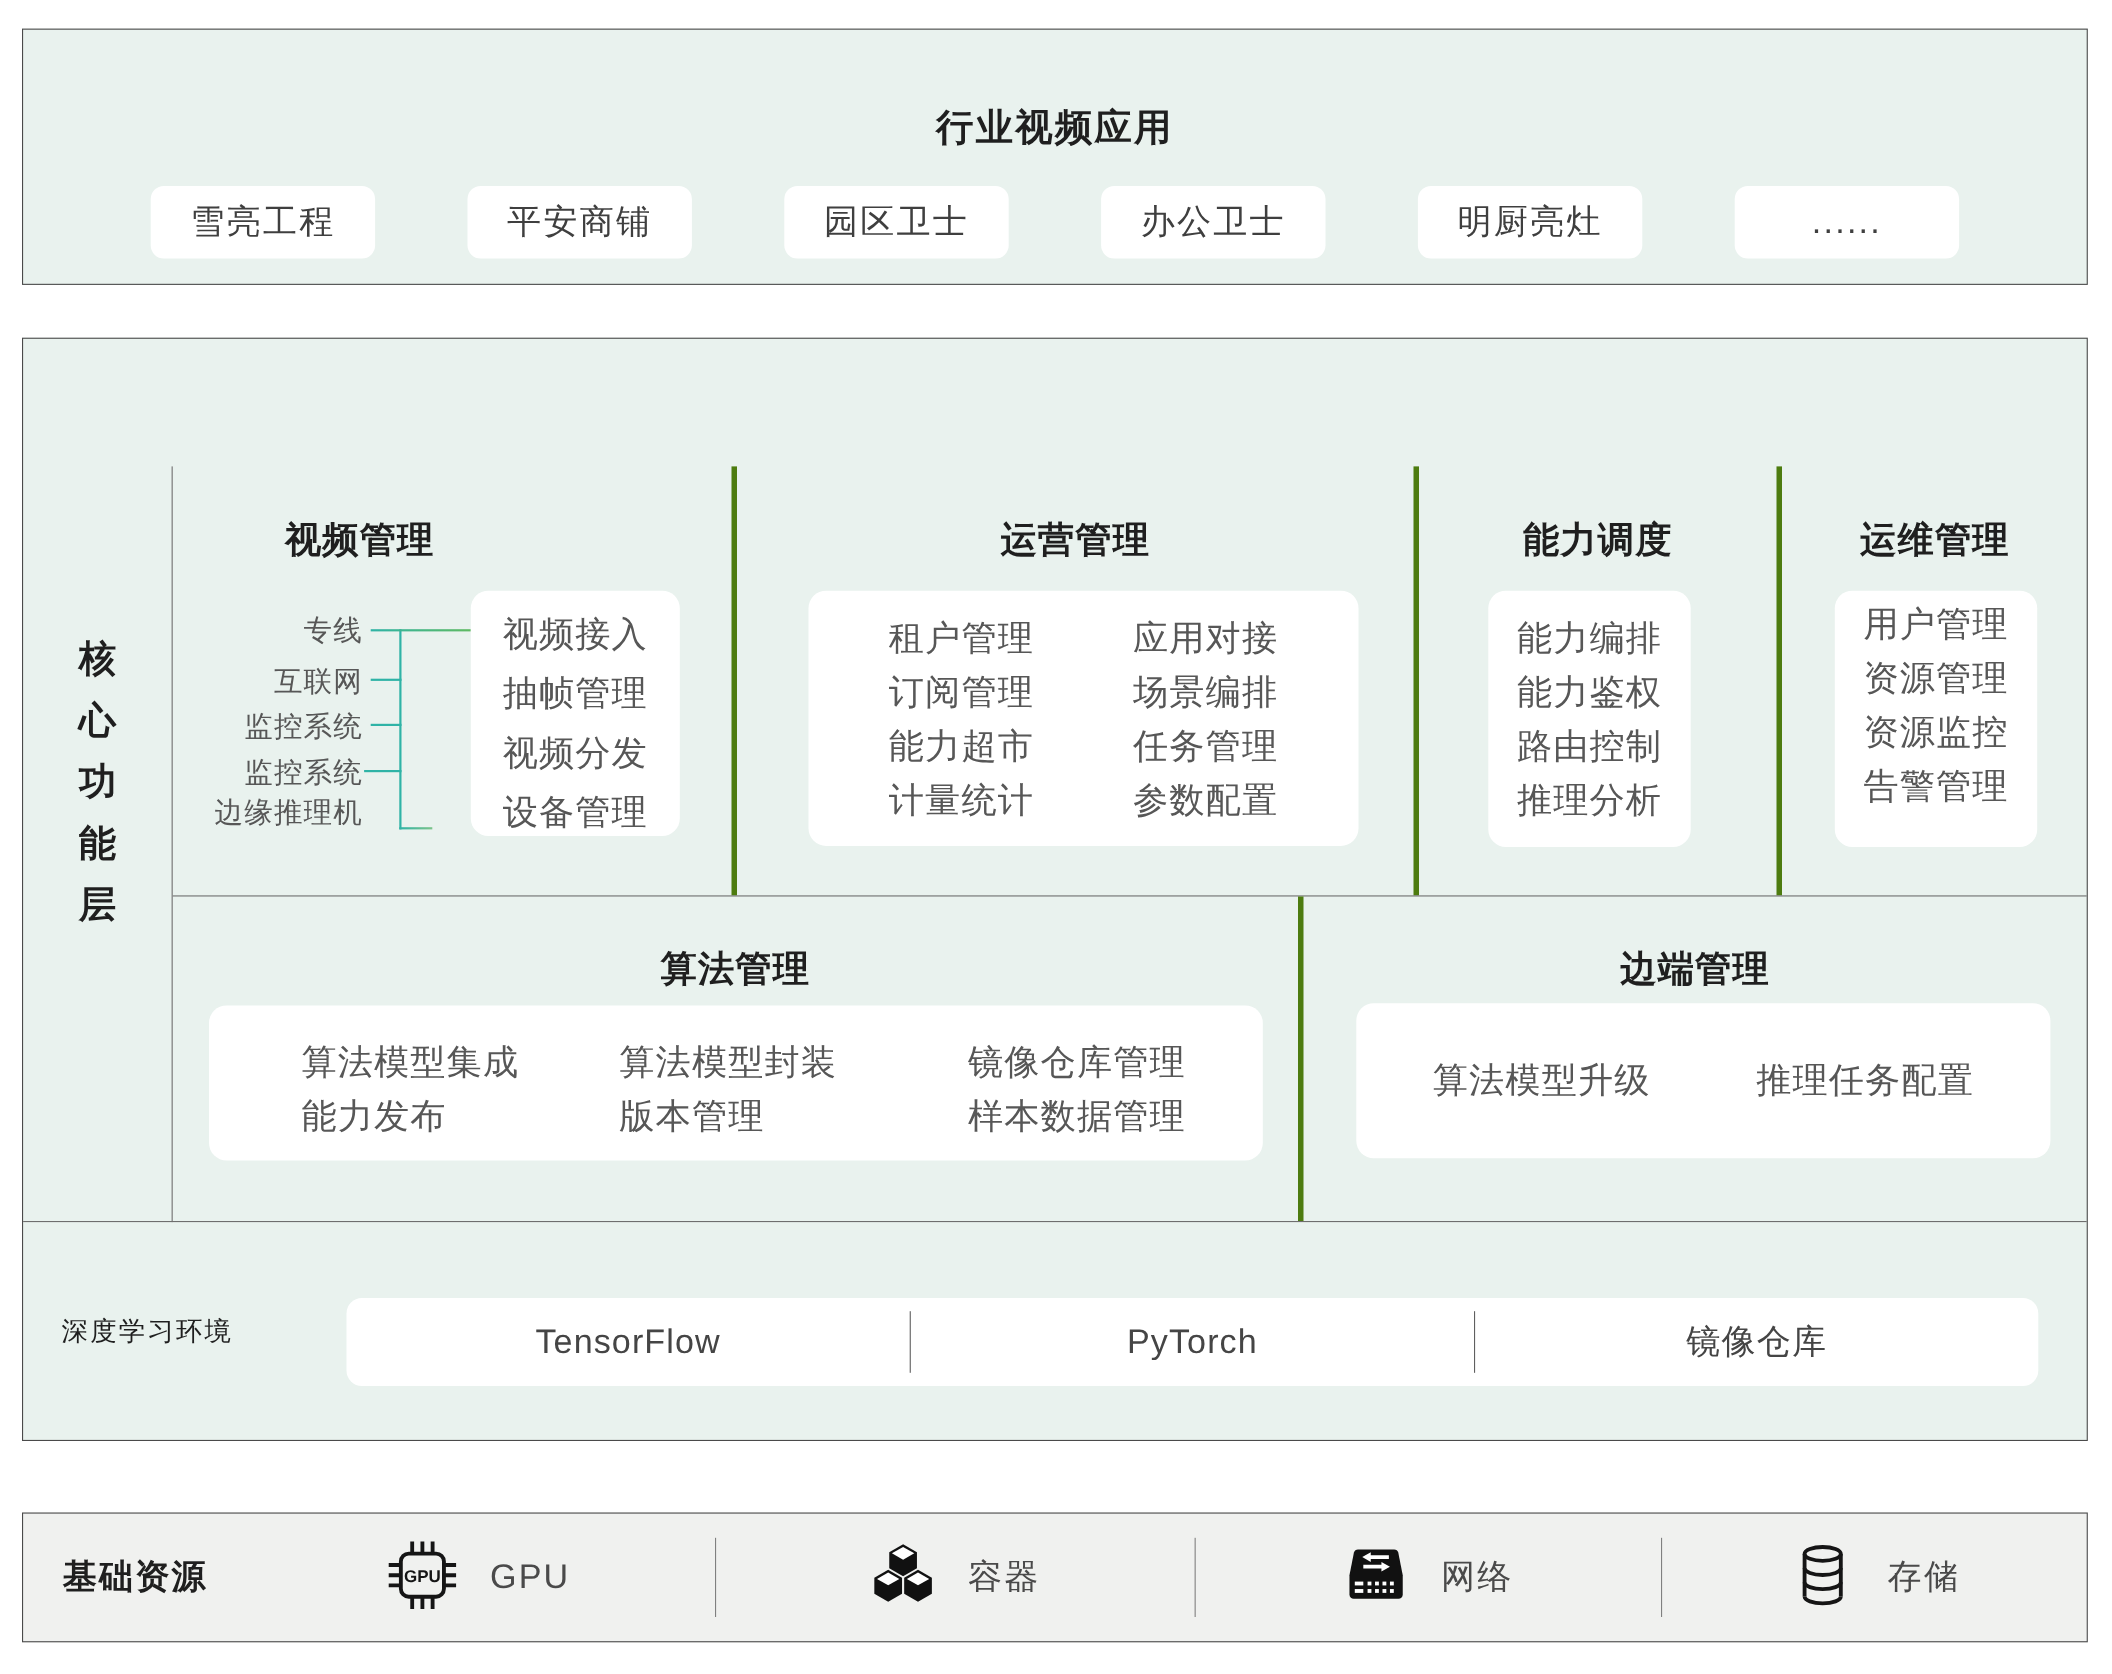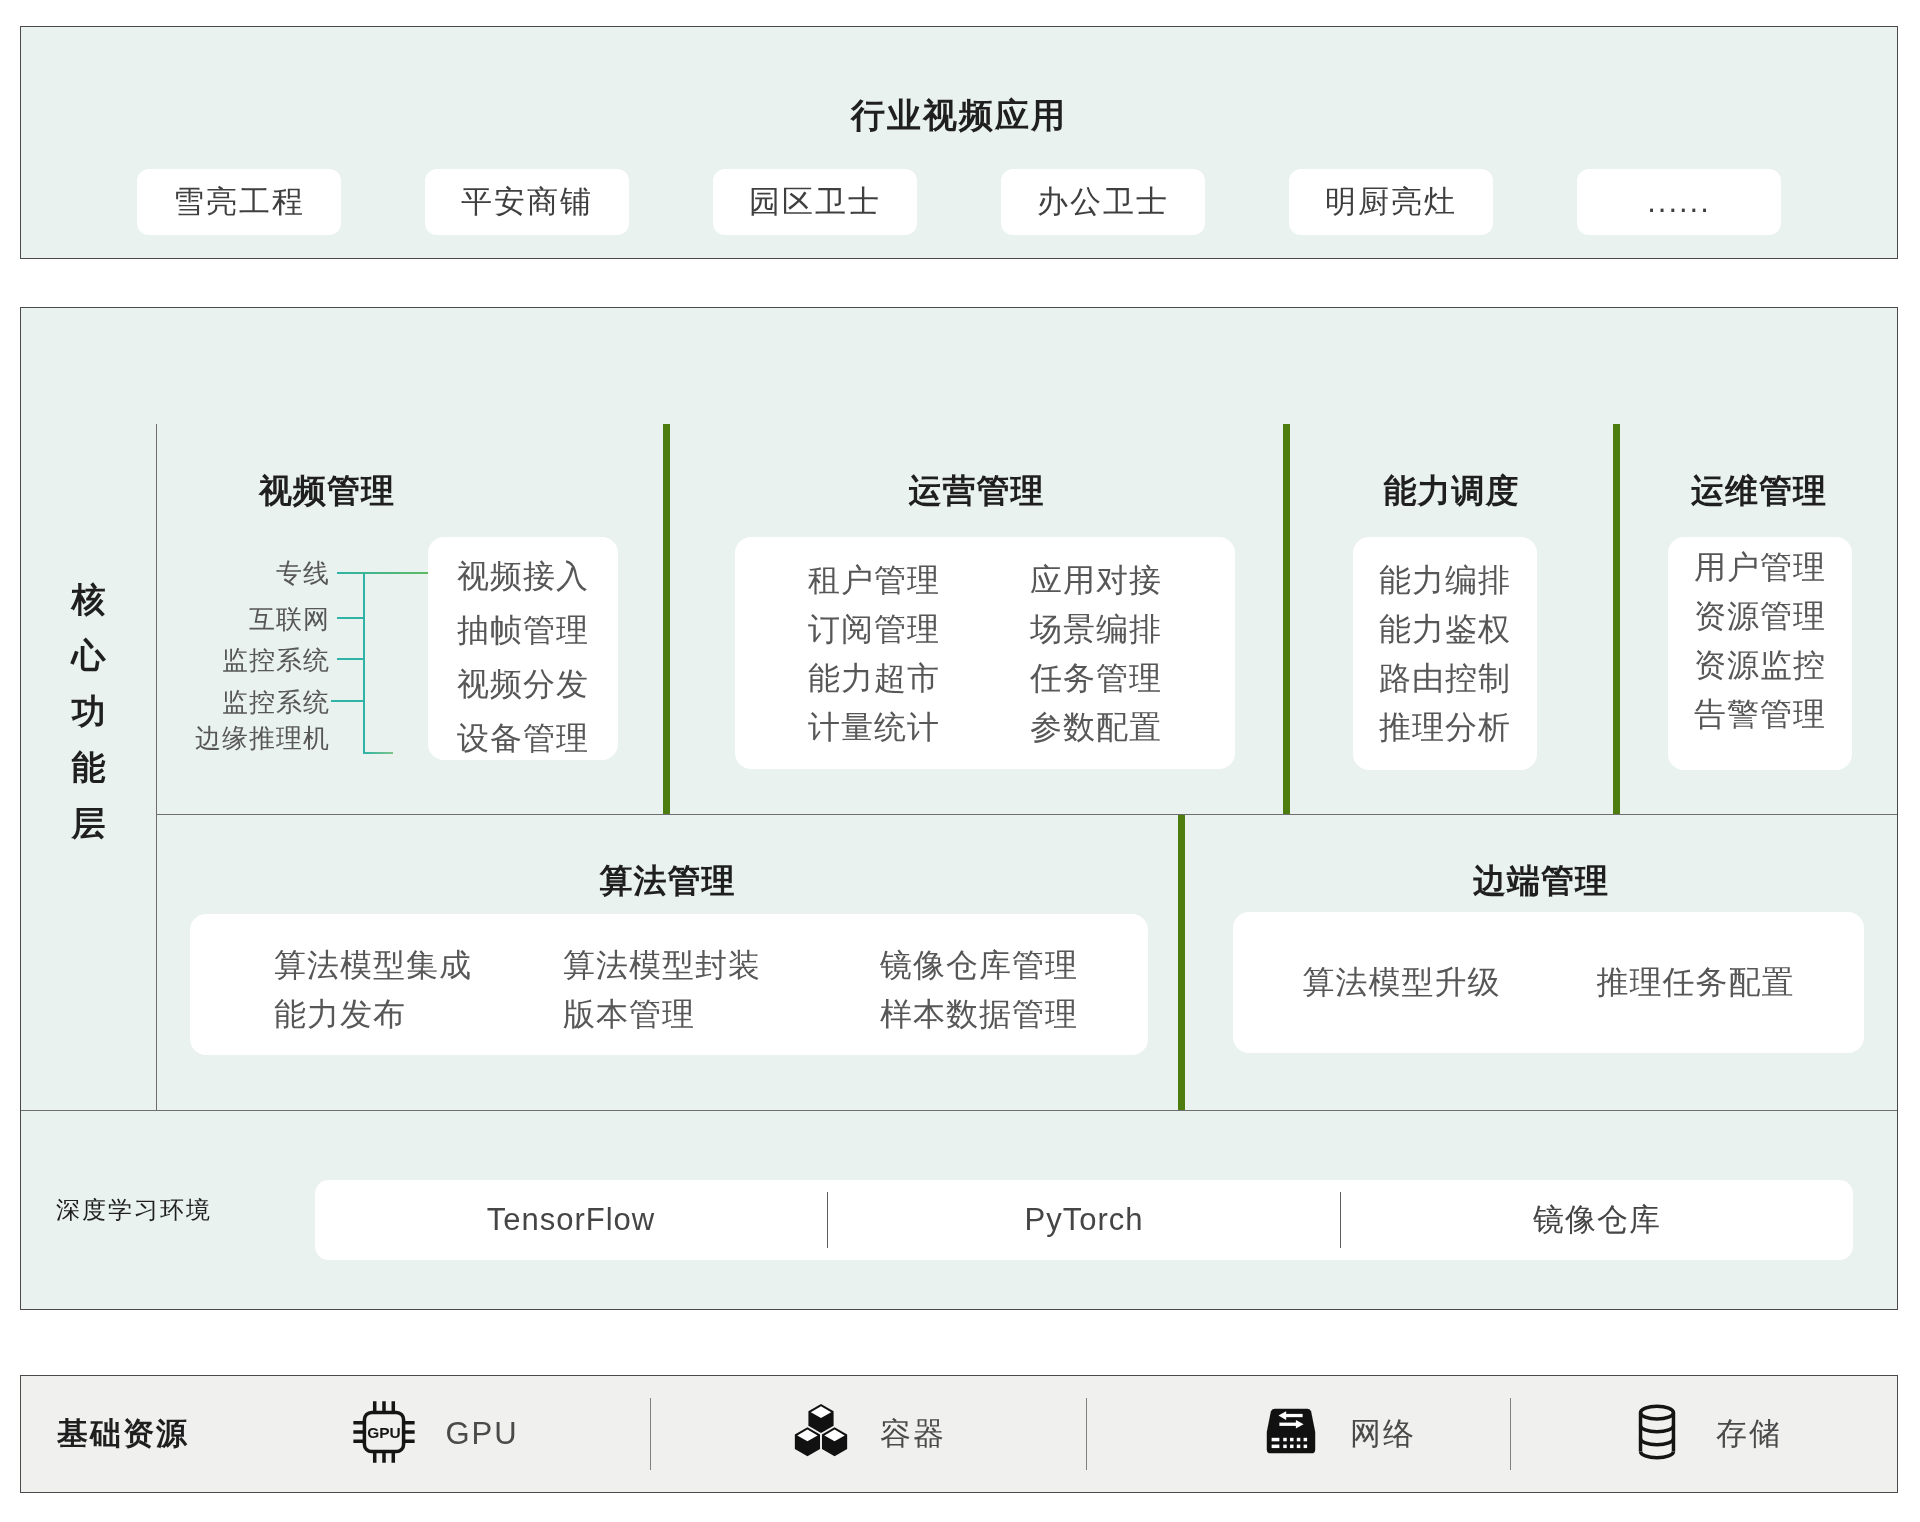--- a/index.html
+++ b/index.html
@@ -8,21 +8,21 @@
   .box{position:absolute;background:#e9f2ee;border:1px solid #4a4a4a;box-sizing:border-box;}
   .graybox{position:absolute;background:#f0f1ef;border:1px solid #4a4a4a;box-sizing:border-box;}
   .abs{position:absolute;box-sizing:border-box;}
   .ctr{text-align:center;}
   .sec-title{font-size:33px;font-weight:700;color:#1f1f1f;letter-spacing:1px;}
   .card{position:absolute;background:#ffffff;border-radius:16px;box-sizing:border-box;}
   .card-item{font-size:32px;color:#575757;letter-spacing:1px;}
   .src-label{position:absolute;font-size:26px;color:#575757;line-height:30px;width:173px;text-align:right;letter-spacing:1px;}
   .tealline{position:absolute;background:#2fb3a6;}
   .pill{min-width:204px;height:66px;border-radius:12px;background:#ffffff;display:flex;align-items:center;justify-content:center;font-size:31px;color:#3f3f3f;letter-spacing:2px;padding:0 26px;box-sizing:border-box;}
-  .colborder{border-right:7px solid #4d7c0f;}
+  .colborder{border-right:5px solid #4d7c0f;}
   .dl-cell{flex:1;display:flex;align-items:center;justify-content:center;font-size:31px;color:#454545;letter-spacing:1px;}
   .dl-sep{width:1px;height:56px;background:#5f5f5f;align-self:center;}
   .infra-cell{position:absolute;top:0;height:100%;display:flex;align-items:center;justify-content:center;gap:28px;}
   .infra-label{font-size:31px;color:#4a4a4a;letter-spacing:2px;}
   .infra-sep{position:absolute;top:22px;width:1px;height:72px;background:#808080;}
   .vchar{font-size:34px;font-weight:700;color:#1f1f1f;line-height:34px;}
 </style>
 </head>
 <body>
 
@@ -189,21 +189,21 @@
             <polygon points="18,29.5 28.5,35.5 18,41.5 7.5,35.5" fill="#fff"></polygon>
             <polygon points="46,27 59,34.5 59,49.5 46,57 33,49.5 33,34.5" fill="#111"></polygon>
             <polygon points="46,29.5 56.5,35.5 46,41.5 35.5,35.5" fill="#fff"></polygon>
           </g>
         </svg>
       </span>
       <span class="infra-label">容器</span>
     </div>
     <div class="infra-sep" style="left:1065px;"></div>
 
-    <div class="infra-cell" style="left:1065px;width:424px;margin-left:40px;">
+    <div class="infra-cell" style="left:1065px;width:424px;">
       <span>
         <svg width="62" height="62" viewBox="0 0 64 64">
           <path d="M15 8 h34 a4 4 0 0 1 3.8 2.8 L57 32 v18 a4 4 0 0 1 -4 4 H11 a4 4 0 0 1 -4 -4 V32 L11.2 10.8 A4 4 0 0 1 15 8 Z" fill="#111"></path>
           <g stroke="#fff" stroke-width="3.4" fill="none">
             <path d="M44 15 H26"></path>
               <polygon points="27,10.5 27,19.5 19,15" fill="#fff" stroke="none"></polygon>
             <path d="M20 24 h18"></path>
               <polygon points="37,19.5 37,28.5 45,24" fill="#fff" stroke="none"></polygon>
           </g>
           <g fill="#fff">

